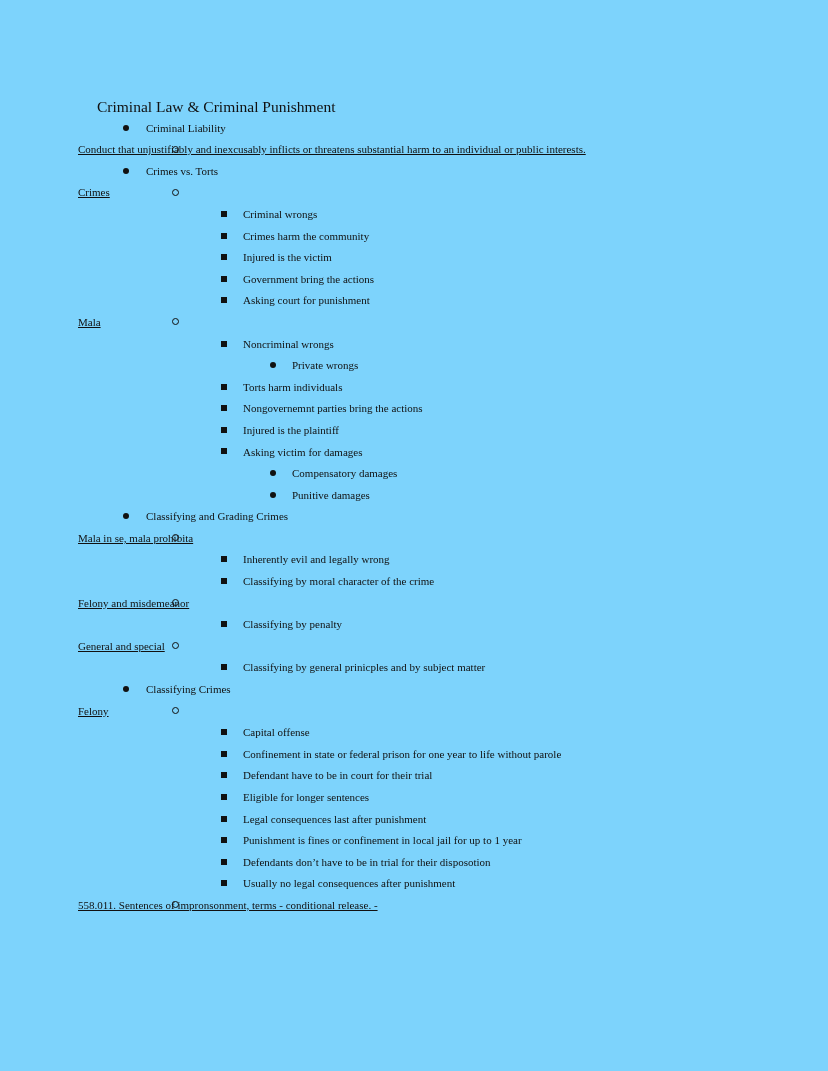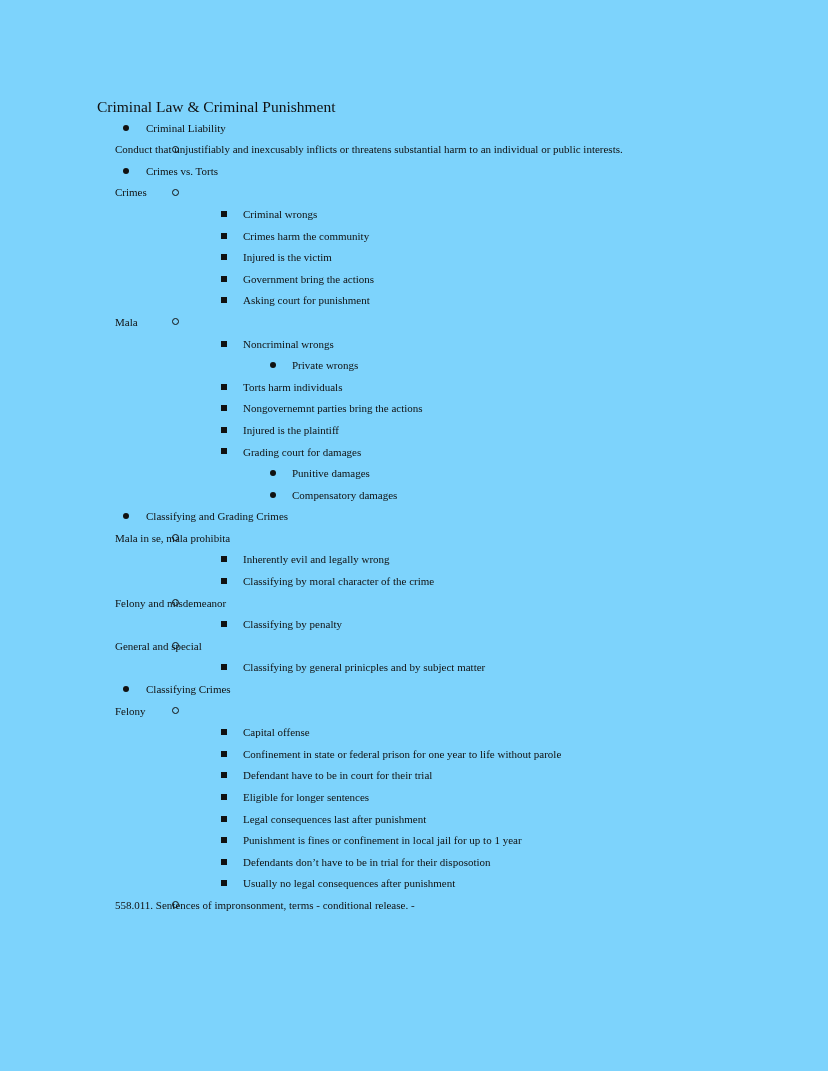--- a/index.html
+++ b/index.html
@@ -5,21 +5,21 @@
   html, body { margin: 0; padding: 0; background: #ffffff; }
   body { width: 828px; height: 1071px; position: relative; overflow: hidden;
          font-family: "Liberation Serif", "DejaVu Serif", serif; color: #111111; }
   .page { position: absolute; left: 0; top: 0; width: 828px; height: 1071px; background: #7dd3fc; }
   .title { position: absolute; left: 97px; top: 96px; font-size: 15.5px; line-height: 21.6px; white-space: nowrap; }
   .outline { position: absolute; left: 0; top: 117.6px; width: 828px; }
   .line { position: relative; font-size: 11px; line-height: 21.6px; }
   .line .marker { position: absolute; top: 0; width: 20px; text-align: center; }
   .line .text { display: block; }
   .l1 .marker { left: 116px; }  .l1 .text { margin-left: 146px; }
-  .l2 .marker { left: 165px; }  .l2 .text { margin-left: 115px; }
+  .l2 .marker { left: 165px; }  .l2 .text { margin-left: 78px; text-decoration: underline; }
   .l3 .marker { left: 214px; }  .l3 .text { margin-left: 243px; }
   .l4 .marker { left: 263px; }  .l4 .text { margin-left: 292px; }
   .text { width: 560px; }
   .l2 .text { width: 545px; }
   .dot { display: inline-block; width: 6px; height: 6px; border-radius: 50%; background: #111; vertical-align: middle; margin-top: -3px; }
   .ring { display: inline-block; width: 5px; height: 5px; border-radius: 50%; border: 1.2px solid #111; vertical-align: middle; margin-top: -3px; }
   .square { display: inline-block; width: 6px; height: 6px; background: #111; vertical-align: middle; margin-top: -3px; }
 </style>
 </head>
 <body>
@@ -82,29 +82,29 @@
       <div class="line l3">
         <span class="marker"><span class="square"></span></span>
         <span class="text">Nongovernemnt parties bring the actions</span>
       </div>
       <div class="line l3">
         <span class="marker"><span class="square"></span></span>
         <span class="text">Injured is the plaintiff</span>
       </div>
       <div class="line l3">
         <span class="marker"><span class="square"></span></span>
-        <span class="text">Grading court for damages</span>
+        <span class="text">Asking victim for damages</span>
+      </div>
+      <div class="line l4">
+        <span class="marker"><span class="dot"></span></span>
+        <span class="text">Compensatory damages</span>
       </div>
       <div class="line l4">
         <span class="marker"><span class="dot"></span></span>
         <span class="text">Punitive damages</span>
-      </div>
-      <div class="line l4">
-        <span class="marker"><span class="dot"></span></span>
-        <span class="text">Compensatory damages</span>
       </div>
       <div class="line l1">
         <span class="marker"><span class="dot"></span></span>
         <span class="text">Classifying and Grading Crimes</span>
       </div>
       <div class="line l2">
         <span class="marker"><span class="ring"></span></span>
         <span class="text">Mala in se, mala prohibita</span>
       </div>
       <div class="line l3">

